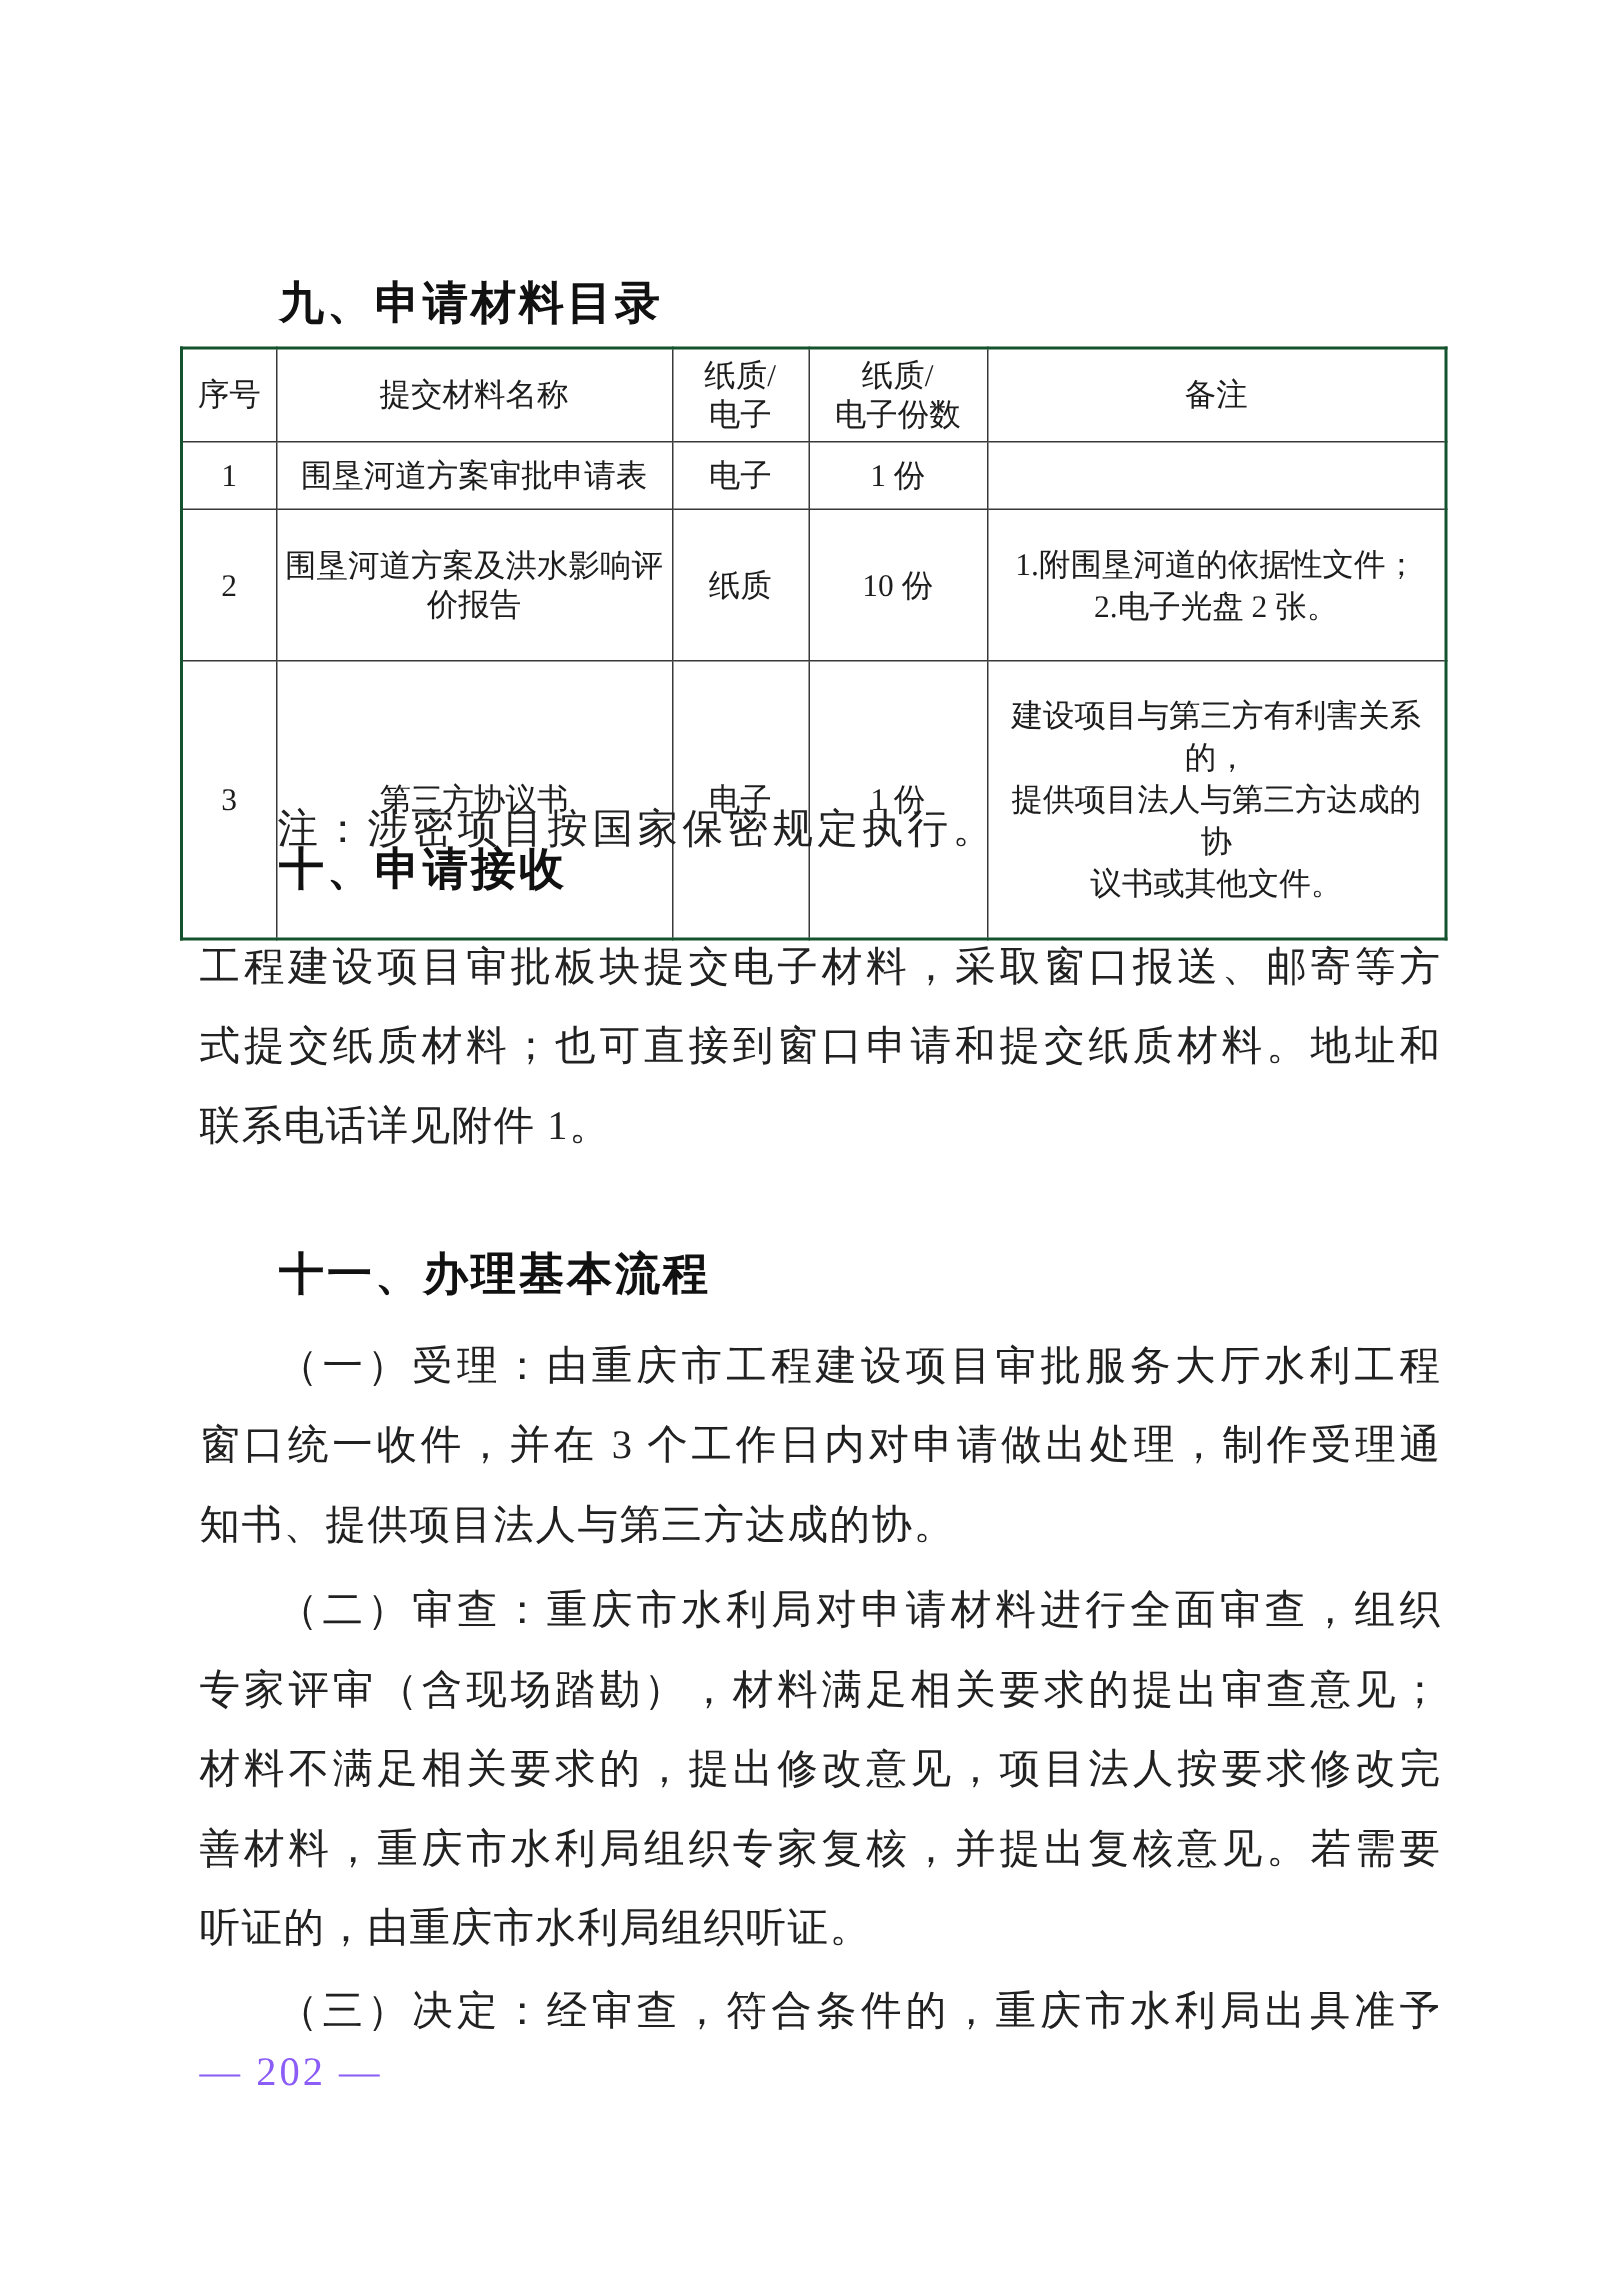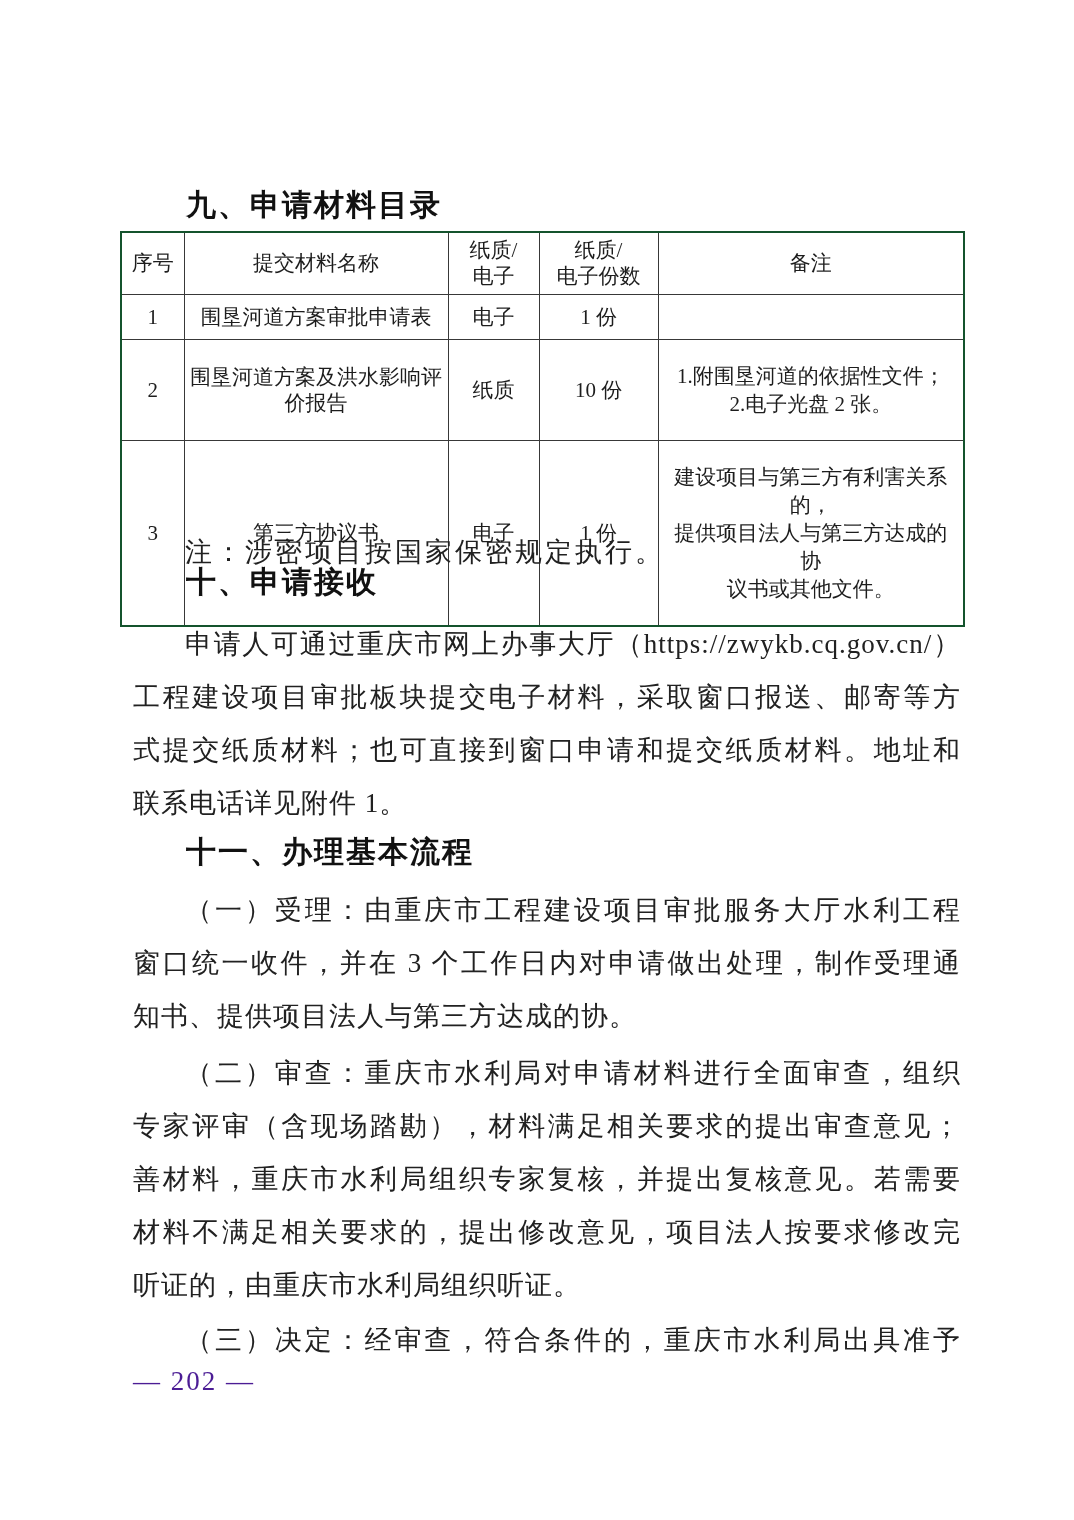--- a/index.html
+++ b/index.html
@@ -4,21 +4,21 @@
 <style>
   html,body { margin:0; padding:0; background:#888; }
   .page {
     position:relative; width:1074px; height:1520px; margin:0 auto;
     background:#ffffff; color:#212121; overflow:hidden;
     font-family:"Liberation Serif","DejaVu Serif",serif;
   }
   .h {
     position:absolute; margin:0; font-weight:700; font-size:30px; line-height:32px;
     color:#111; letter-spacing:2px;
-    font-family:Liberation Sans, sans-serif;
+    font-family:Liberation Mono, monospace;
   }
   .h9  { left:186px; top:189px; }
   .h10 { left:186px; top:566px; }
   .h11 { left:186px; top:836px; }
 
   table.materials {
     position:absolute; left:120px; top:231px; width:843px; height:264px;
     border-collapse:collapse; table-layout:fixed;
     font-size:21px; color:#1d1d1d;
     border:2px solid #14532d;
@@ -46,21 +46,21 @@
   .p11c { top:1314px; }
   .para .line {
     height:53px; line-height:53px; overflow:hidden;
     text-align:justify; text-align-last:justify;
   }
   .para .line.first { text-indent:52px; }
   .para .line.lastleft { text-align-last:left; }
 
   .footer {
     position:absolute; left:133px; top:1366px;
-    font-size:27px; line-height:30px; letter-spacing:2px; color:#4c1d95;
+    font-size:27px; line-height:30px; letter-spacing:2px; color:#8b5cf6;
   }
 </style>
 </head>
 <body>
 
 <div class="page">
 
   <h2 class="h h9">九、申请材料目录</h2>
 
   <table class="materials">
@@ -147,38 +147,37 @@
           </td>
         </tr>
       </tbody>
   </table>
 
   <div class="note">注：涉密项目按国家保密规定执行。</div>
 
   <h2 class="h h10">十、申请接收</h2>
 
   <div class="para p10">
-      <div class="line first">申请人可通过重庆市网上办事大厅（https://zwykb.cq.gov.cn/）</div>
       <div class="line">工程建设项目审批板块提交电子材料，采取窗口报送、邮寄等方</div>
       <div class="line">式提交纸质材料；也可直接到窗口申请和提交纸质材料。地址和</div>
       <div class="line lastleft">联系电话详见附件 1。</div>
     </div>
 
   <h2 class="h h11">十一、办理基本流程</h2>
 
   <div class="para p11a">
       <div class="line first">（一）受理：由重庆市工程建设项目审批服务大厅水利工程</div>
       <div class="line">窗口统一收件，并在 3 个工作日内对申请做出处理，制作受理通</div>
       <div class="line lastleft">知书、提供项目法人与第三方达成的协。</div>
     </div>
   <div class="para p11b">
       <div class="line first">（二）审查：重庆市水利局对申请材料进行全面审查，组织</div>
       <div class="line">专家评审（含现场踏勘），材料满足相关要求的提出审查意见；</div>
+      <div class="line">材料不满足相关要求的，提出修改意见，项目法人按要求修改完</div>
       <div class="line">善材料，重庆市水利局组织专家复核，并提出复核意见。若需要</div>
-      <div class="line">材料不满足相关要求的，提出修改意见，项目法人按要求修改完</div>
       <div class="line lastleft">听证的，由重庆市水利局组织听证。</div>
     </div>
   <div class="para p11c">
       <div class="line first">（三）决定：经审查，符合条件的，重庆市水利局出具准予</div>
     </div>
 
   <div class="footer">— 202 —</div>
 
 </div>
 

